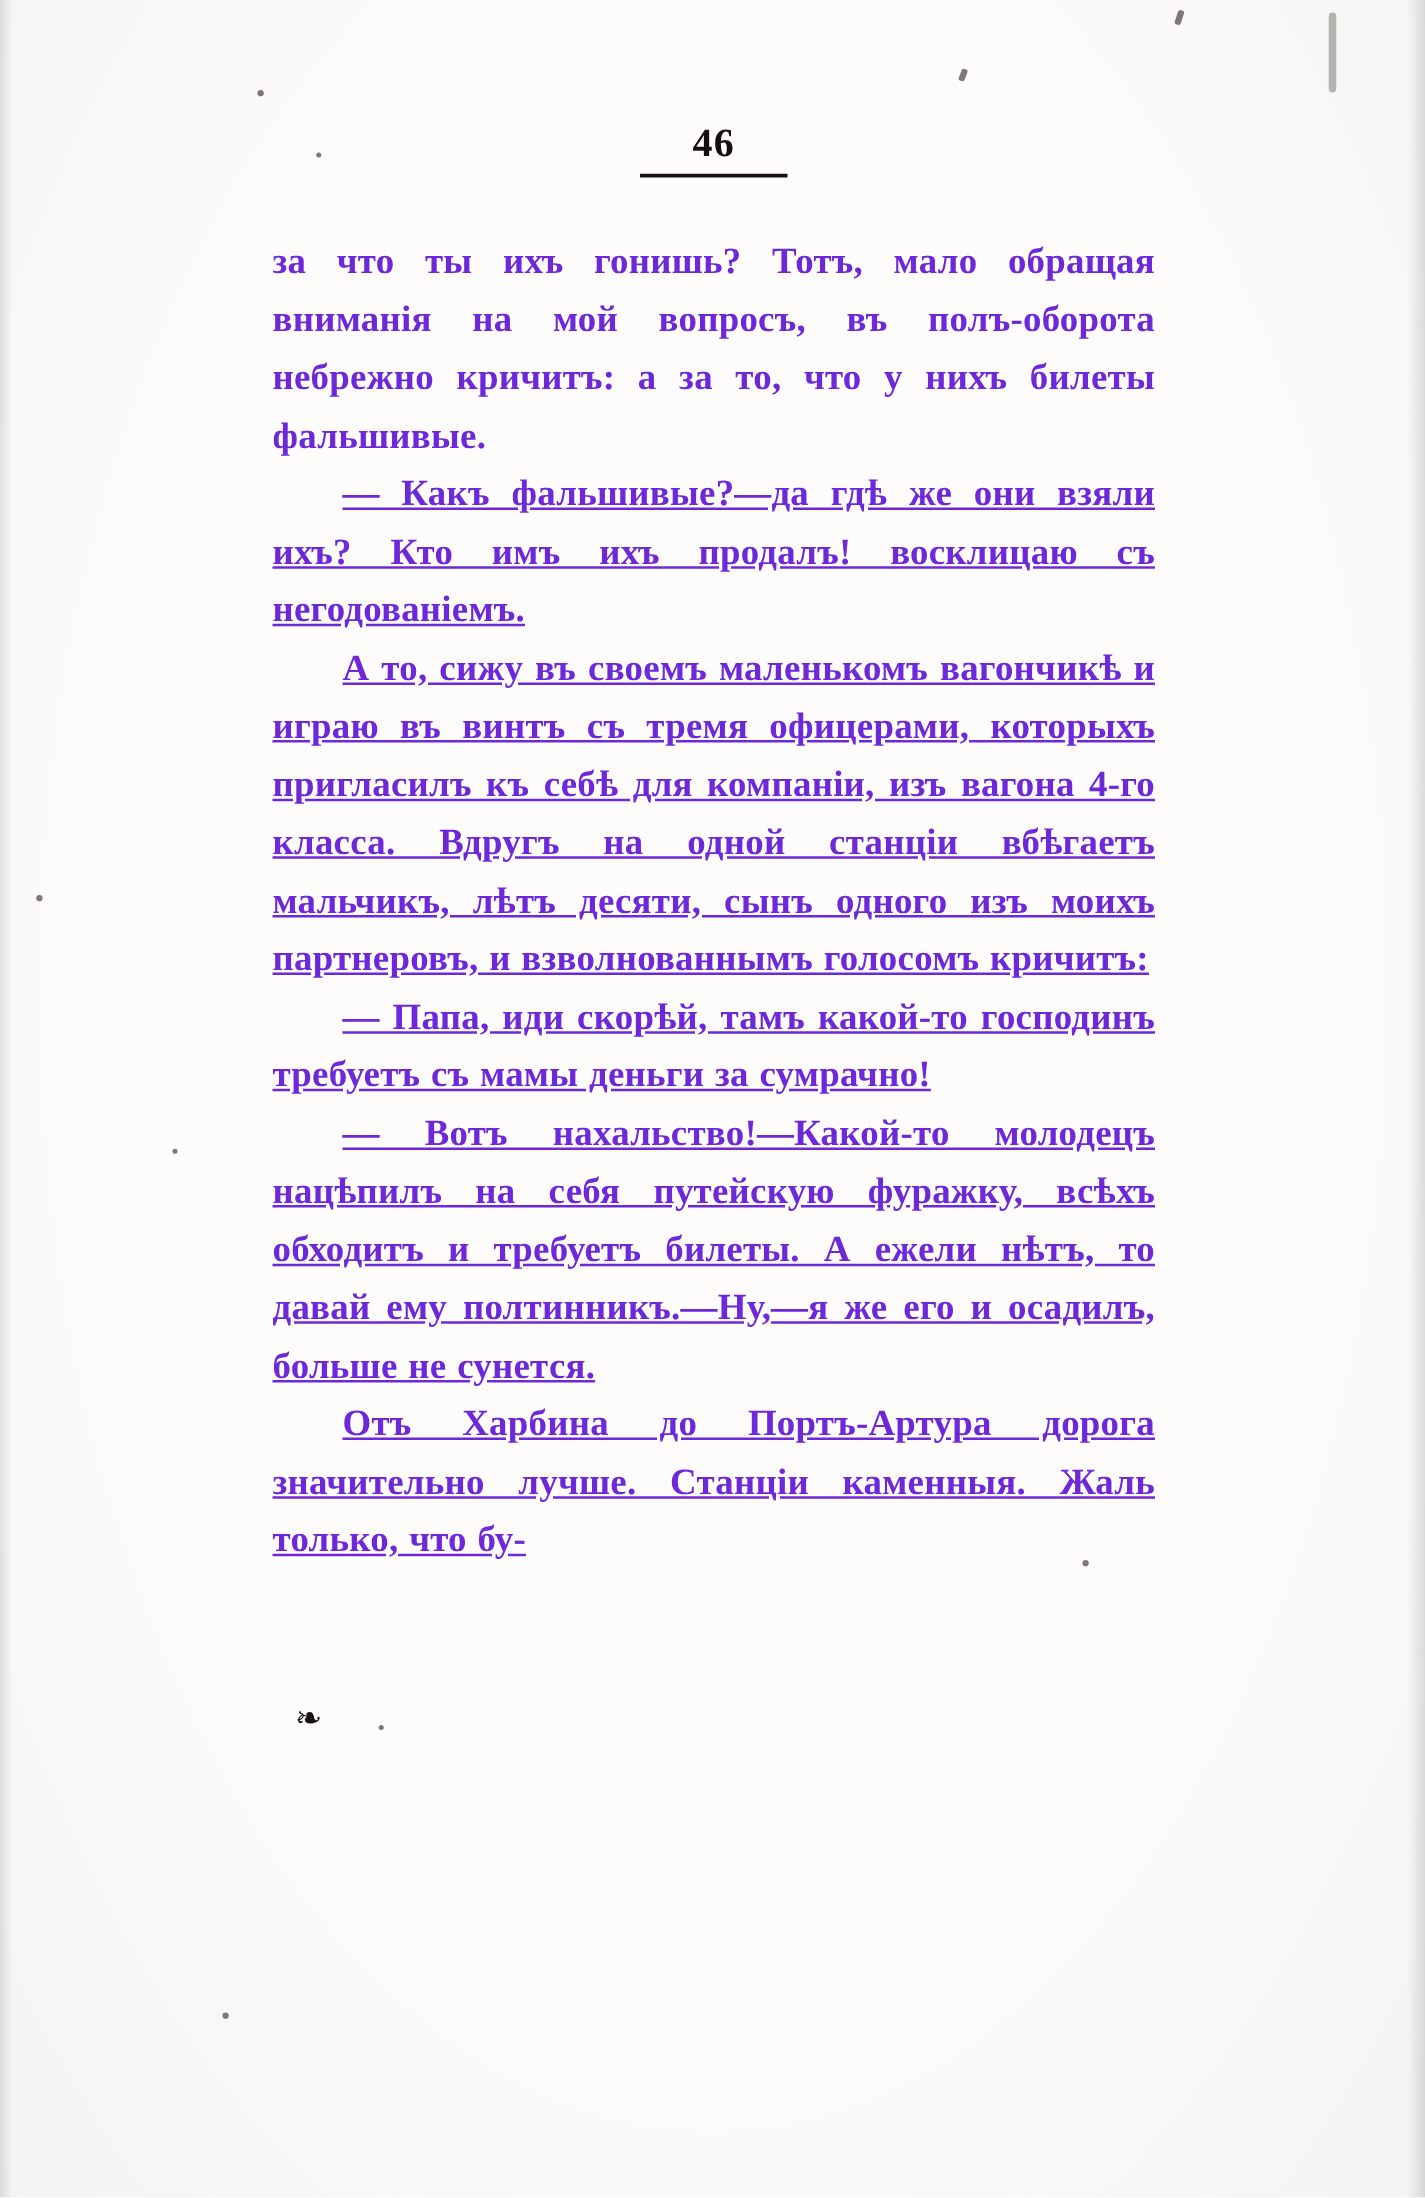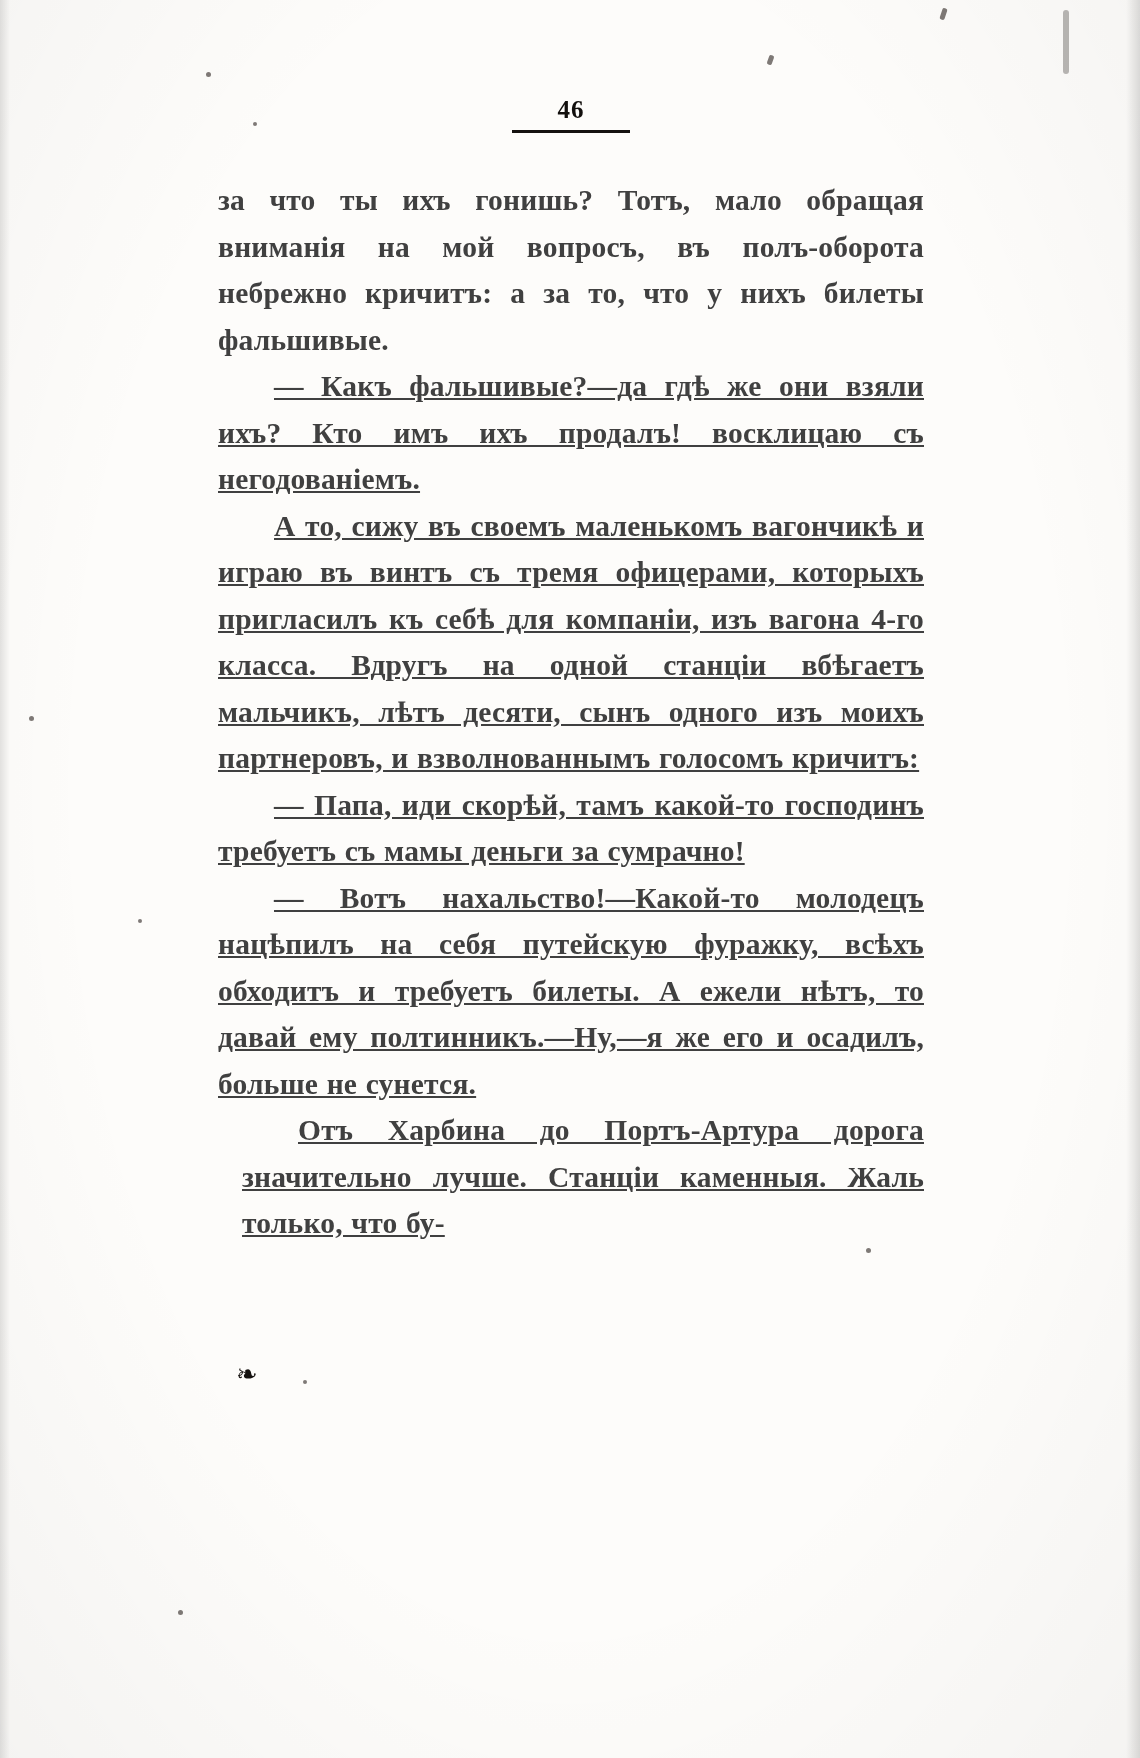--- a/index.html
+++ b/index.html
@@ -44,21 +44,21 @@
     background: linear-gradient(to left, rgba(0,0,0,0.12), rgba(0,0,0,0));
   }
   .content {
     position: absolute;
     left: 218px;
     top: 96px;
     width: 706px;
   }
   .folio {
     text-align: center;
-    font-size: 25px;
+    font-size: 32px;
     font-weight: 700;
     letter-spacing: 1px;
     margin: 0 0 4px 0;
     font-family: "Liberation Serif", serif;
   }
   .folio-rule {
     width: 118px;
     height: 3px;
     background: #15110f;
     margin: 6px auto 0 auto;
@@ -69,24 +69,24 @@
   p.par {
     margin: 0;
     font-size: 29.5px;
     line-height: 46.5px;
     text-align: justify;
     text-justify: inter-word;
     letter-spacing: 0.2px;
     word-spacing: 1px;
     font-family: "Liberation Serif", serif;
     font-weight: 600;
-    color: #404040;
+    color: #6d28d9;
   }
   p.par.indent { text-indent: 56px; text-decoration: underline; }
-  p.par.last { text-align: justify; margin-left: 24px; }
+  p.par.last { text-align: justify; }
   .spot {
     position: absolute;
     left: 236px;
     top: 1362px;
     width: 22px;
     height: 26px;
     color: #15110f;
     font-size: 26px;
     line-height: 26px;
   }

